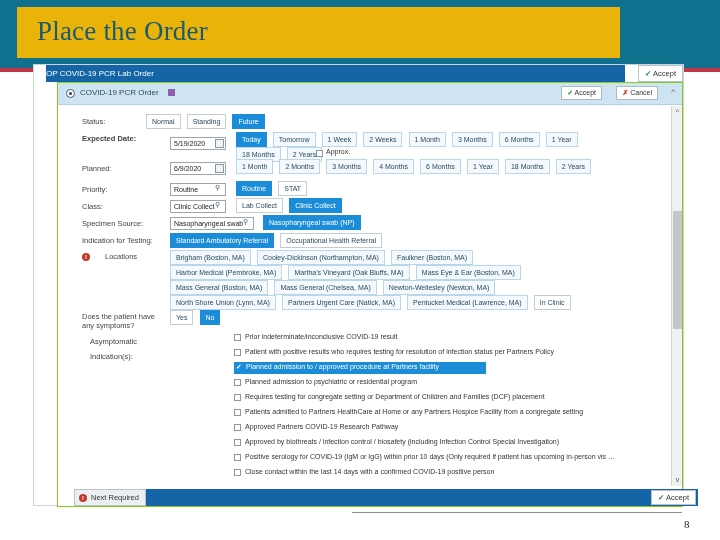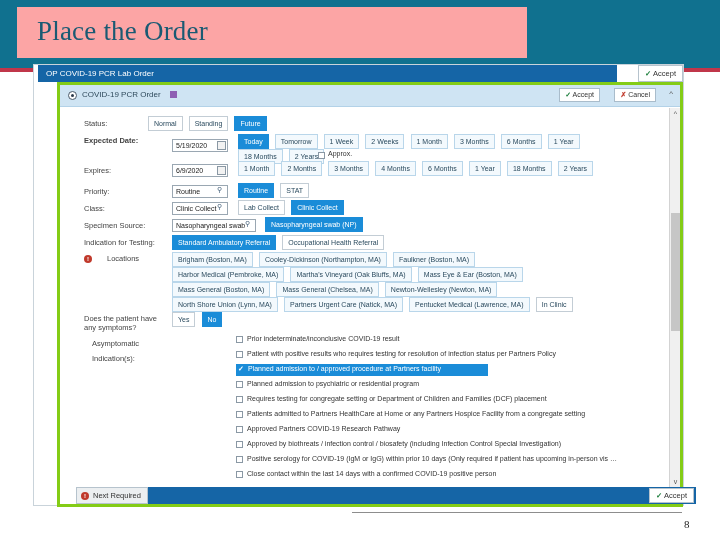--- a/index.html
+++ b/index.html
@@ -2,32 +2,32 @@
 <html><head>
 <meta charset="utf-8">
 <style>
   html,body{margin:0;padding:0;}
   body{width:720px;height:540px;background:#ffffff;font-family:"Liberation Sans",sans-serif;overflow:hidden;}
   .slide{position:relative;width:720px;height:540px;background:#ffffff;}
 
   
   .hdr-band{position:absolute;left:0;top:0;width:720px;height:68px;background:#10718f;}
   .hdr-red{position:absolute;left:0;top:68px;width:720px;height:4px;background:#c0364a;}
-  .title-box{position:absolute;left:17px;top:7px;width:510px;height:51px;background:#fca5a5;}
+  .title-box{position:absolute;left:17px;top:7px;width:603px;height:51px;background:#eab308;}
   .title-txt{position:absolute;left:20px;top:9px;font-family:"Liberation Serif",serif;font-size:27px;color:#1a5a73;letter-spacing:.2px;white-space:nowrap;}
 
   
   .shot{position:absolute;left:33px;top:64px;width:651px;height:442px;background:#ffffff;border:1px solid #c9d3da;box-sizing:border-box;}
 
-  .win-title{position:absolute;left:4px;top:0;width:579px;height:17px;background:#1565a6;color:#ffffff;font-size:8px;line-height:17px;padding-left:8px;box-sizing:border-box;white-space:nowrap;}
+  .win-title{position:absolute;left:12px;top:0;width:579px;height:17px;background:#1565a6;color:#ffffff;font-size:8px;line-height:17px;padding-left:0;box-sizing:border-box;white-space:nowrap;}
   .accept-top{position:absolute;right:0;top:0;height:17px;background:#ffffff;border:1px solid #b6c3cd;box-sizing:border-box;font-size:7.5px;line-height:15px;color:#333;padding:0 6px;white-space:nowrap;}
   .chk{color:#1a7d3a;font-weight:bold;}
   .xmk{color:#c0392b;font-weight:bold;}
 
-  .panel{position:absolute;left:23px;top:17px;width:626px;height:425px;background:#ffffff;border:3px solid #84cc16;box-sizing:border-box;}
+  .panel{position:absolute;left:23px;top:17px;width:626px;height:425px;background:#ffffff;border:1px solid #84cc16;box-sizing:border-box;}
 
   .ord-bar{position:absolute;left:0;top:0;width:100%;height:22px;background:#cfe4f3;border-bottom:1px solid #b3d2e8;box-sizing:border-box;}
   .radio{position:absolute;left:8px;top:6px;width:9px;height:9px;border-radius:50%;border:1.5px solid #4a5a6a;background:#fff;box-sizing:border-box;}
   .radio::after{content:"";position:absolute;left:1.5px;top:1.5px;width:3px;height:3px;border-radius:50%;background:#2b3a4a;}
   .ord-txt{position:absolute;left:22px;top:5px;font-size:8px;color:#2f4a5c;white-space:nowrap;}
   .purple{position:absolute;left:110px;top:6px;width:7px;height:7px;background:#8e5fb3;}
   .btn-ac{position:absolute;top:3px;height:14px;background:#ffffff;border:1px solid #a9bccb;box-sizing:border-box;font-size:7px;line-height:12px;color:#333;padding:0 5px;white-space:nowrap;}
   .chev{position:absolute;right:7px;top:4px;font-size:8px;color:#555;}
 
   
@@ -129,21 +129,21 @@
           <span class="pill">6 Months</span>
           <span class="pill">1 Year</span>
         </div>
         <div class="row" style="left:178px;top:41px;">
           <span class="pill">18 Months</span>
           <span class="pill">2 Years</span>
         </div>
         <div class="cbx" style="left:258px;top:44px;"></div>
         <div class="cbtxt" style="left:268px;top:42px;">Approx.</div>
 
-        <div class="lbl" style="left:24px;top:58px;">Expires:</div>
+        <div class="lbl" style="left:24px;top:58px;">Planned:</div>
         <div class="tin" style="left:112px;top:56px;width:56px;">6/9/2020</div>
         <div class="cal" style="left:157px;top:58px;"></div>
         <div class="row" style="left:178px;top:53px;">
           <span class="pill">1 Month</span>
           <span class="pill">2 Months</span>
           <span class="pill">3 Months</span>
           <span class="pill">4 Months</span>
           <span class="pill">6 Months</span>
           <span class="pill">1 Year</span>
           <span class="pill">18 Months</span>

